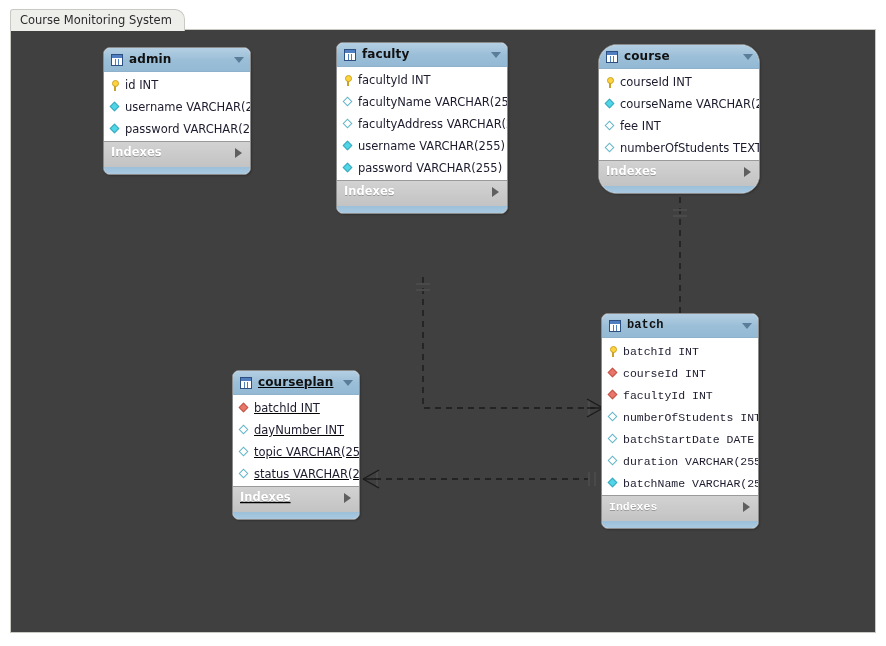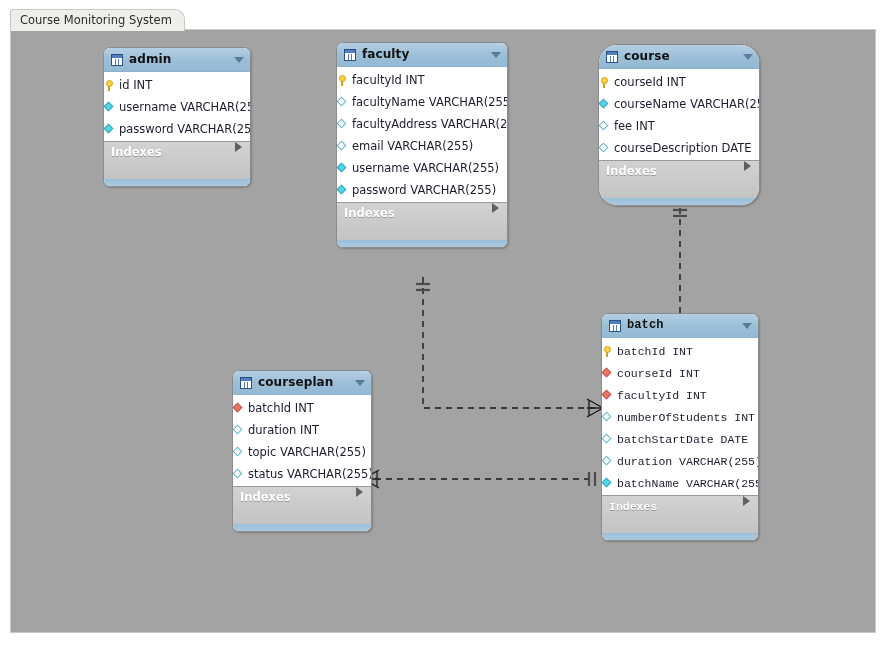--- a/index.html
+++ b/index.html
@@ -35,21 +35,21 @@
     z-index: 5;
   }
 
   
   .canvas {
     position: absolute;
     left: 10px;
     top: 29px;
     width: 866px;
     height: 604px;
-    background: #a3a3a3;
+    background: #404040;
     border: 1px solid #c9c9c4;
     box-sizing: border-box;
     overflow: hidden;
   }
 
   .edges {
     position: absolute;
     left: 0;
     top: 0;
     width: 864px;
@@ -122,20 +122,21 @@
 
   .cols {
     background: #ffffff;
     padding: 2px 0 1px 0;
   }
 
   .col {
     display: flex;
     align-items: center;
     height: 22px;
+    padding-left: 6px;
     font-size: 11.5px;
     color: #1c1c2e;
     white-space: nowrap;
   }
 
   .ico {
     width: 11px;
     height: 11px;
     flex: 0 0 auto;
     margin-right: 4px;
@@ -183,21 +184,22 @@
     background: #e8776a;
     border-color: #c4564b;
   }
 
   .tbl-foot {
     height: 21px;
     line-height: 21px;
     background: linear-gradient(to bottom, #d2d2d2 0%, #c3c3c3 100%);
     border-top: 1px solid #9a9a9a;
     display: flex;
-    padding: 0 8px 16px 7px;
+    align-items: center;
+    padding: 0 8px 4px 7px;
   }
 
   .foot-label {
     font-size: 11.5px;
     font-weight: bold;
     color: #ffffff;
     text-shadow: 0 1px 0 rgba(0,0,0,0.25);
   }
 
   .foot-caret {
@@ -301,24 +303,20 @@
             </div>
             <div class="col">
               <span class="ico dia"></span>
               <span>facultyName VARCHAR(255)</span>
             </div>
             <div class="col">
               <span class="ico dia"></span>
               <span>facultyAddress VARCHAR(255)</span>
             </div>
             <div class="col">
-              <span class="ico dia"></span>
-              <span>email VARCHAR(255)</span>
-            </div>
-            <div class="col">
               <span class="ico dia filled"></span>
               <span>username VARCHAR(255)</span>
             </div>
             <div class="col">
               <span class="ico dia filled"></span>
               <span>password VARCHAR(255)</span>
             </div>
           </div>
           <div class="tbl-foot">
             <span class="foot-label">Indexes</span>
@@ -340,21 +338,21 @@
             <div class="col">
               <span class="ico dia filled"></span>
               <span>courseName VARCHAR(255)</span>
             </div>
             <div class="col">
               <span class="ico dia"></span>
               <span>fee INT</span>
             </div>
             <div class="col">
               <span class="ico dia"></span>
-              <span>courseDescription DATE</span>
+              <span>numberOfStudents TEXT</span>
             </div>
           </div>
           <div class="tbl-foot">
             <span class="foot-label">Indexes</span>
             <span class="foot-caret"></span>
           </div>
           <div class="tbl-base"></div>
         </div>
         <div class="tbl" style="left: 590px; top: 283px; width: 158px; font-family: Liberation Mono, monospace;">
           <div class="tbl-head">
@@ -391,34 +389,34 @@
               <span class="ico dia filled"></span>
               <span>batchName VARCHAR(255)</span>
             </div>
           </div>
           <div class="tbl-foot">
             <span class="foot-label">Indexes</span>
             <span class="foot-caret"></span>
           </div>
           <div class="tbl-base"></div>
         </div>
-        <div class="tbl" style="left: 221px; top: 340px; width: 140px;">
+        <div class="tbl" style="left: 221px; top: 340px; width: 128px; text-decoration: underline;">
           <div class="tbl-head">
             <span class="tbl-icon"></span>
             <span class="tbl-name">courseplan</span>
             <span class="tbl-caret"></span>
           </div>
           <div class="cols">
             <div class="col">
               <span class="ico dia fk"></span>
               <span>batchId INT</span>
             </div>
             <div class="col">
               <span class="ico dia"></span>
-              <span>duration INT</span>
+              <span>dayNumber INT</span>
             </div>
             <div class="col">
               <span class="ico dia"></span>
               <span>topic VARCHAR(255)</span>
             </div>
             <div class="col">
               <span class="ico dia"></span>
               <span>status VARCHAR(255)</span>
             </div>
           </div>

